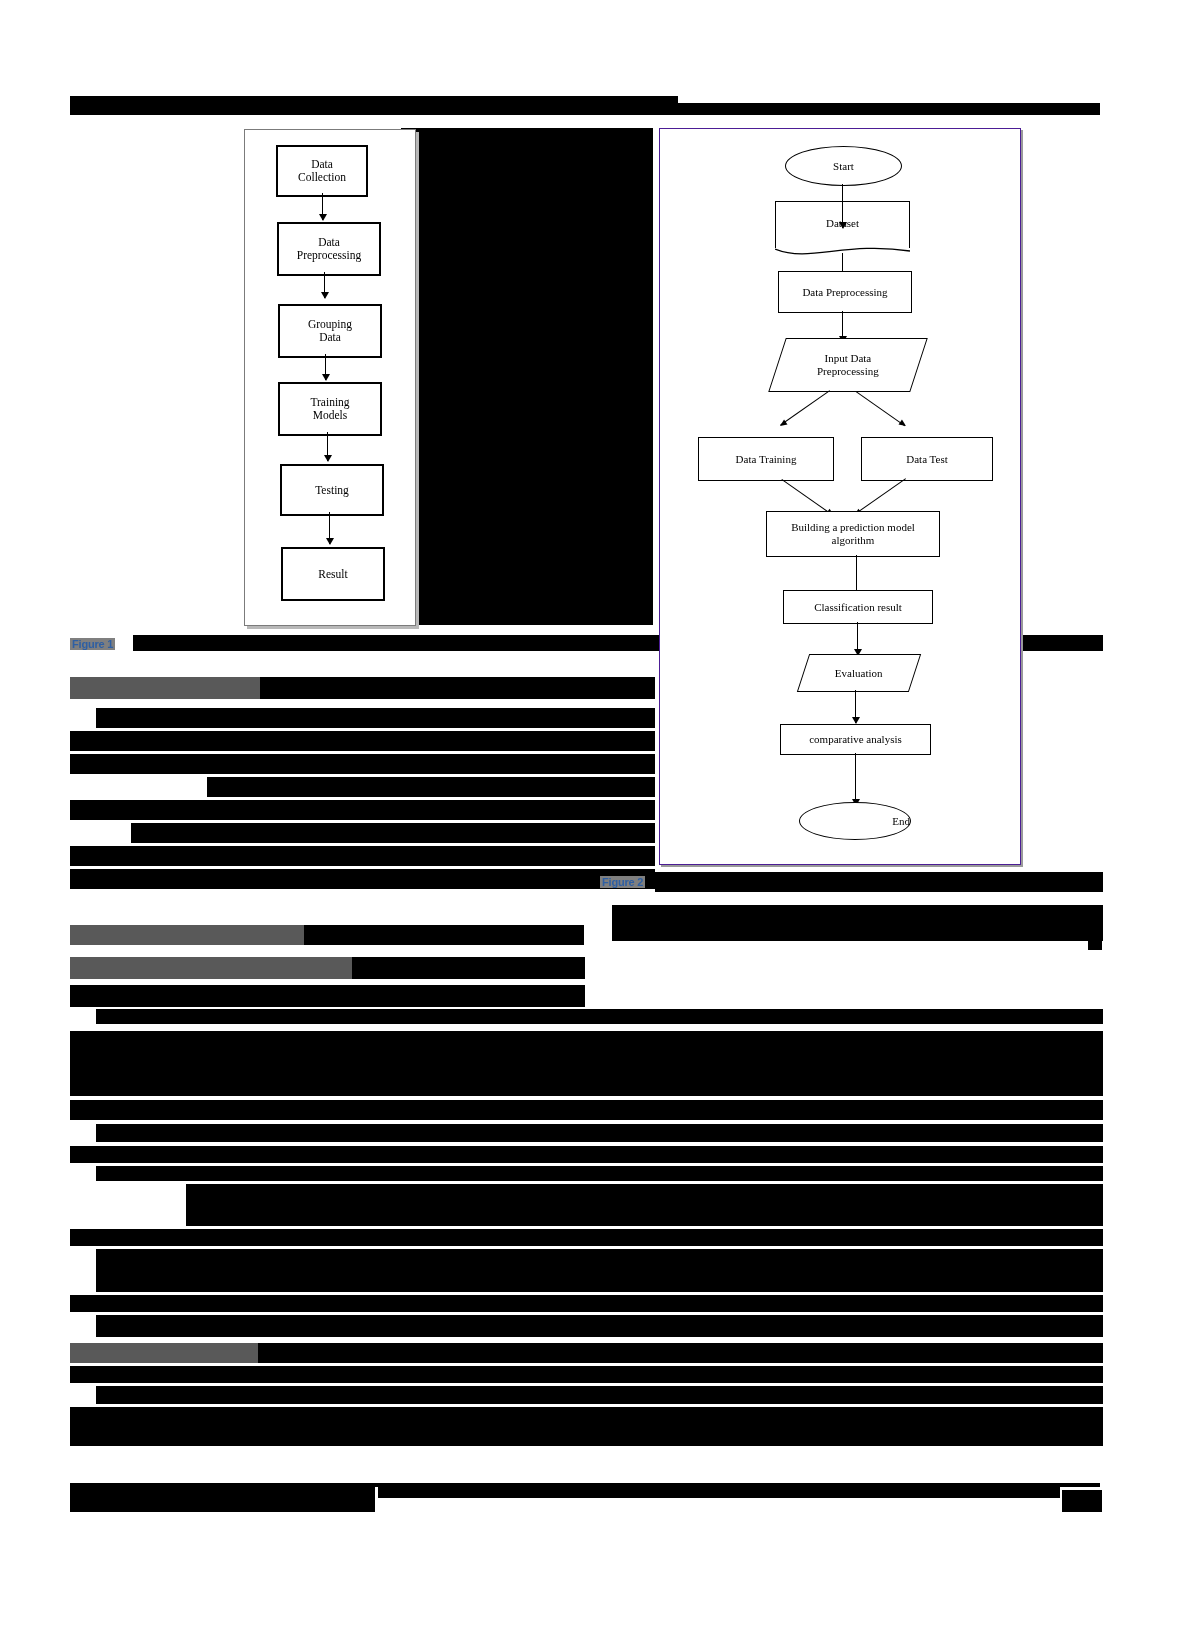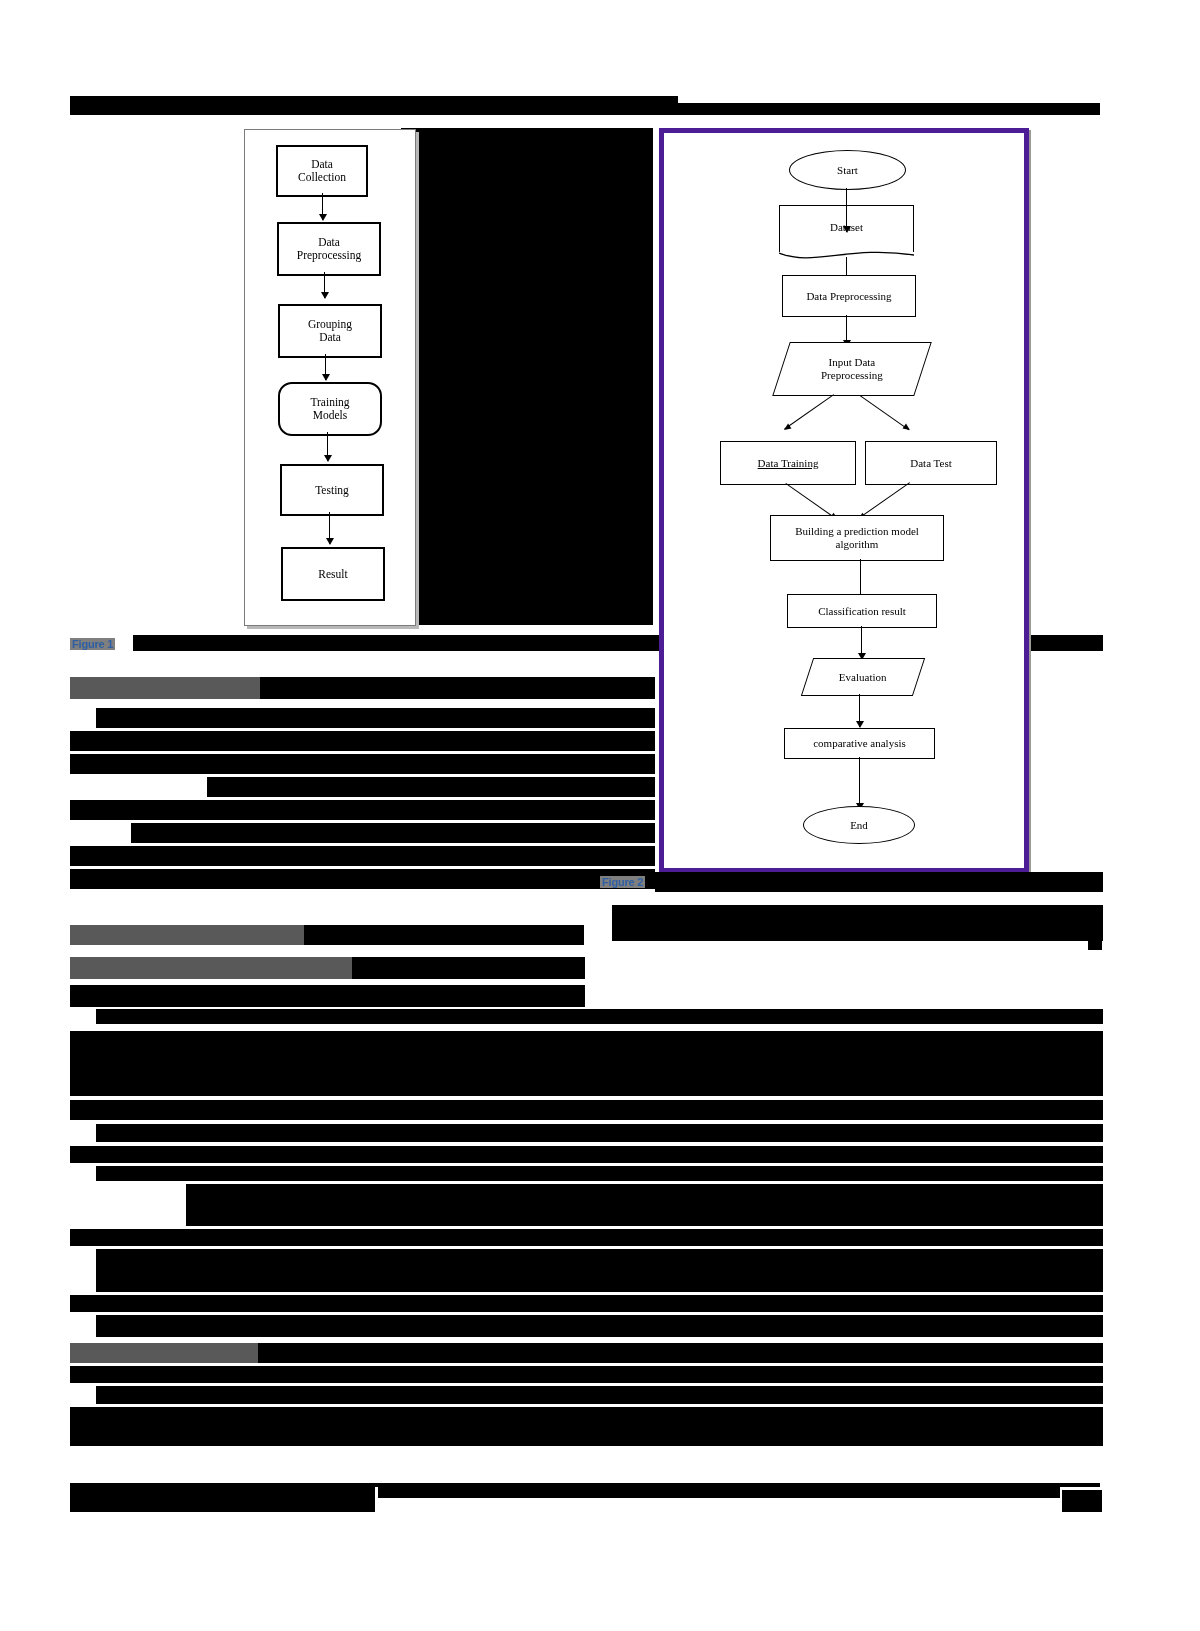--- a/index.html
+++ b/index.html
@@ -30,21 +30,21 @@
   .flowbox{position:absolute;border:2px solid #000;background:#fff;
            display:flex;align-items:center;justify-content:center;text-align:center;
            font-size:11.5px;line-height:13px;color:#000;}
   .v-arrow{position:absolute;width:1px;background:#000;}
   .v-arrow:after{content:"";position:absolute;left:-3.5px;bottom:-1px;
                  border-left:4px solid transparent;border-right:4px solid transparent;
                  border-top:7px solid #000;}
 
   
   .fig2-frame{position:absolute;left:659px;top:128px;width:360px;height:735px;
-              border:5px solid #4c1d95;background:#fff;box-shadow:2px 2px 0 0 #9a9a9a;}
+              border:1px solid #4c1d95;background:#fff;box-shadow:2px 2px 0 0 #9a9a9a;}
   .node{position:absolute;display:flex;align-items:center;justify-content:center;
         text-align:center;font-size:11px;line-height:13px;color:#000;background:#fff;}
   .n-rect{border:1px solid #000;}
   .n-oval{border:1px solid #000;border-radius:50%;}
   .n-para{border:1px solid #000;transform:skewX(-18deg);}
   .n-para > span{display:block;transform:skewX(18deg);}
   .n-doc{border:1px solid #000;border-bottom:none;position:absolute;}
   .doc-wave{position:absolute;left:0;bottom:-14px;width:100%;height:16px;}
   .diag-arrow{position:absolute;height:1px;background:#000;transform-origin:0 0;}
   .diag-arrow:after{content:"";position:absolute;right:-1px;top:-3.5px;
@@ -78,21 +78,21 @@
     <div class="flowbox" style="left:32px;top:92px;width:100px;height:50px;">
       <span><span>Data</span><br><span>Preprocessing</span></span>
     </div>
     <div class="v-arrow" style="left:79px;top:142px;height:26px;"></div>
 
     <div class="flowbox" style="left:33px;top:174px;width:100px;height:50px;">
       <span><span>Grouping</span><br><span>Data</span></span>
     </div>
     <div class="v-arrow" style="left:80px;top:224px;height:26px;"></div>
 
-    <div class="flowbox" style="left:33px;top:252px;width:100px;height:50px;border-radius:14px;">
+    <div class="flowbox" style="left:33px;top:252px;width:100px;height:50px;">
       <span><span>Training</span><br><span>Models</span></span>
     </div>
     <div class="v-arrow" style="left:82px;top:302px;height:29px;"></div>
 
     <div class="flowbox" style="left:35px;top:334px;width:100px;height:48px;">
       <span>Testing</span>
     </div>
     <div class="v-arrow" style="left:84px;top:382px;height:32px;"></div>
 
     <div class="flowbox" style="left:36px;top:417px;width:100px;height:50px;">
@@ -127,21 +127,21 @@
     </div>
     <div class="v-arrow" style="left:182px;top:182px;height:31px;"></div>
 
     <div class="node n-para" style="left:117px;top:209px;width:140px;height:52px;">
       <span><span>Input Data</span><br><span>Preprocessing</span></span>
     </div>
 
     <div class="diag-arrow" style="left:170px;top:262px;width:60px;transform:rotate(145deg);"></div>
     <div class="diag-arrow" style="left:196px;top:262px;width:60px;transform:rotate(35deg);"></div>
 
-    <div class="node n-rect" style="left:56px;top:308px;width:134px;height:42px;text-decoration:underline;">
+    <div class="node n-rect" style="left:38px;top:308px;width:134px;height:42px;">
       <span>Data Training</span>
     </div>
     <div class="node n-rect" style="left:201px;top:308px;width:130px;height:42px;">
       <span>Data Test</span>
     </div>
 
     <div class="diag-arrow" style="left:122px;top:350px;width:62px;transform:rotate(35deg);"></div>
     <div class="diag-arrow" style="left:246px;top:350px;width:62px;transform:rotate(145deg);"></div>
 
     <div class="node n-rect" style="left:106px;top:382px;width:172px;height:44px;">
@@ -157,21 +157,21 @@
     <div class="node n-para" style="left:143px;top:525px;width:110px;height:36px;">
       <span>Evaluation</span>
     </div>
     <div class="v-arrow" style="left:195px;top:561px;height:33px;"></div>
 
     <div class="node n-rect" style="left:120px;top:595px;width:149px;height:29px;">
       <span>comparative analysis</span>
     </div>
     <div class="v-arrow" style="left:195px;top:624px;height:52px;"></div>
 
-    <div class="node n-oval" style="left:139px;top:673px;width:110px;height:36px;">
+    <div class="node n-oval" style="left:139px;top:673px;width:110px;height:36px;justify-content:flex-end;">
       <span>End</span>
     </div>
   </div>
 
   <div class="hd" style="left:70px;top:677px;width:190px;height:22px;"></div>
   <div class="rd" style="left:260px;top:677px;width:395px;height:22px;"></div>
 
   <div class="rd" style="left:96px;top:708px;width:559px;height:20px;"></div>
   <div class="rd" style="left:70px;top:731px;width:585px;height:20px;"></div>
   <div class="rd" style="left:70px;top:754px;width:585px;height:20px;"></div>

